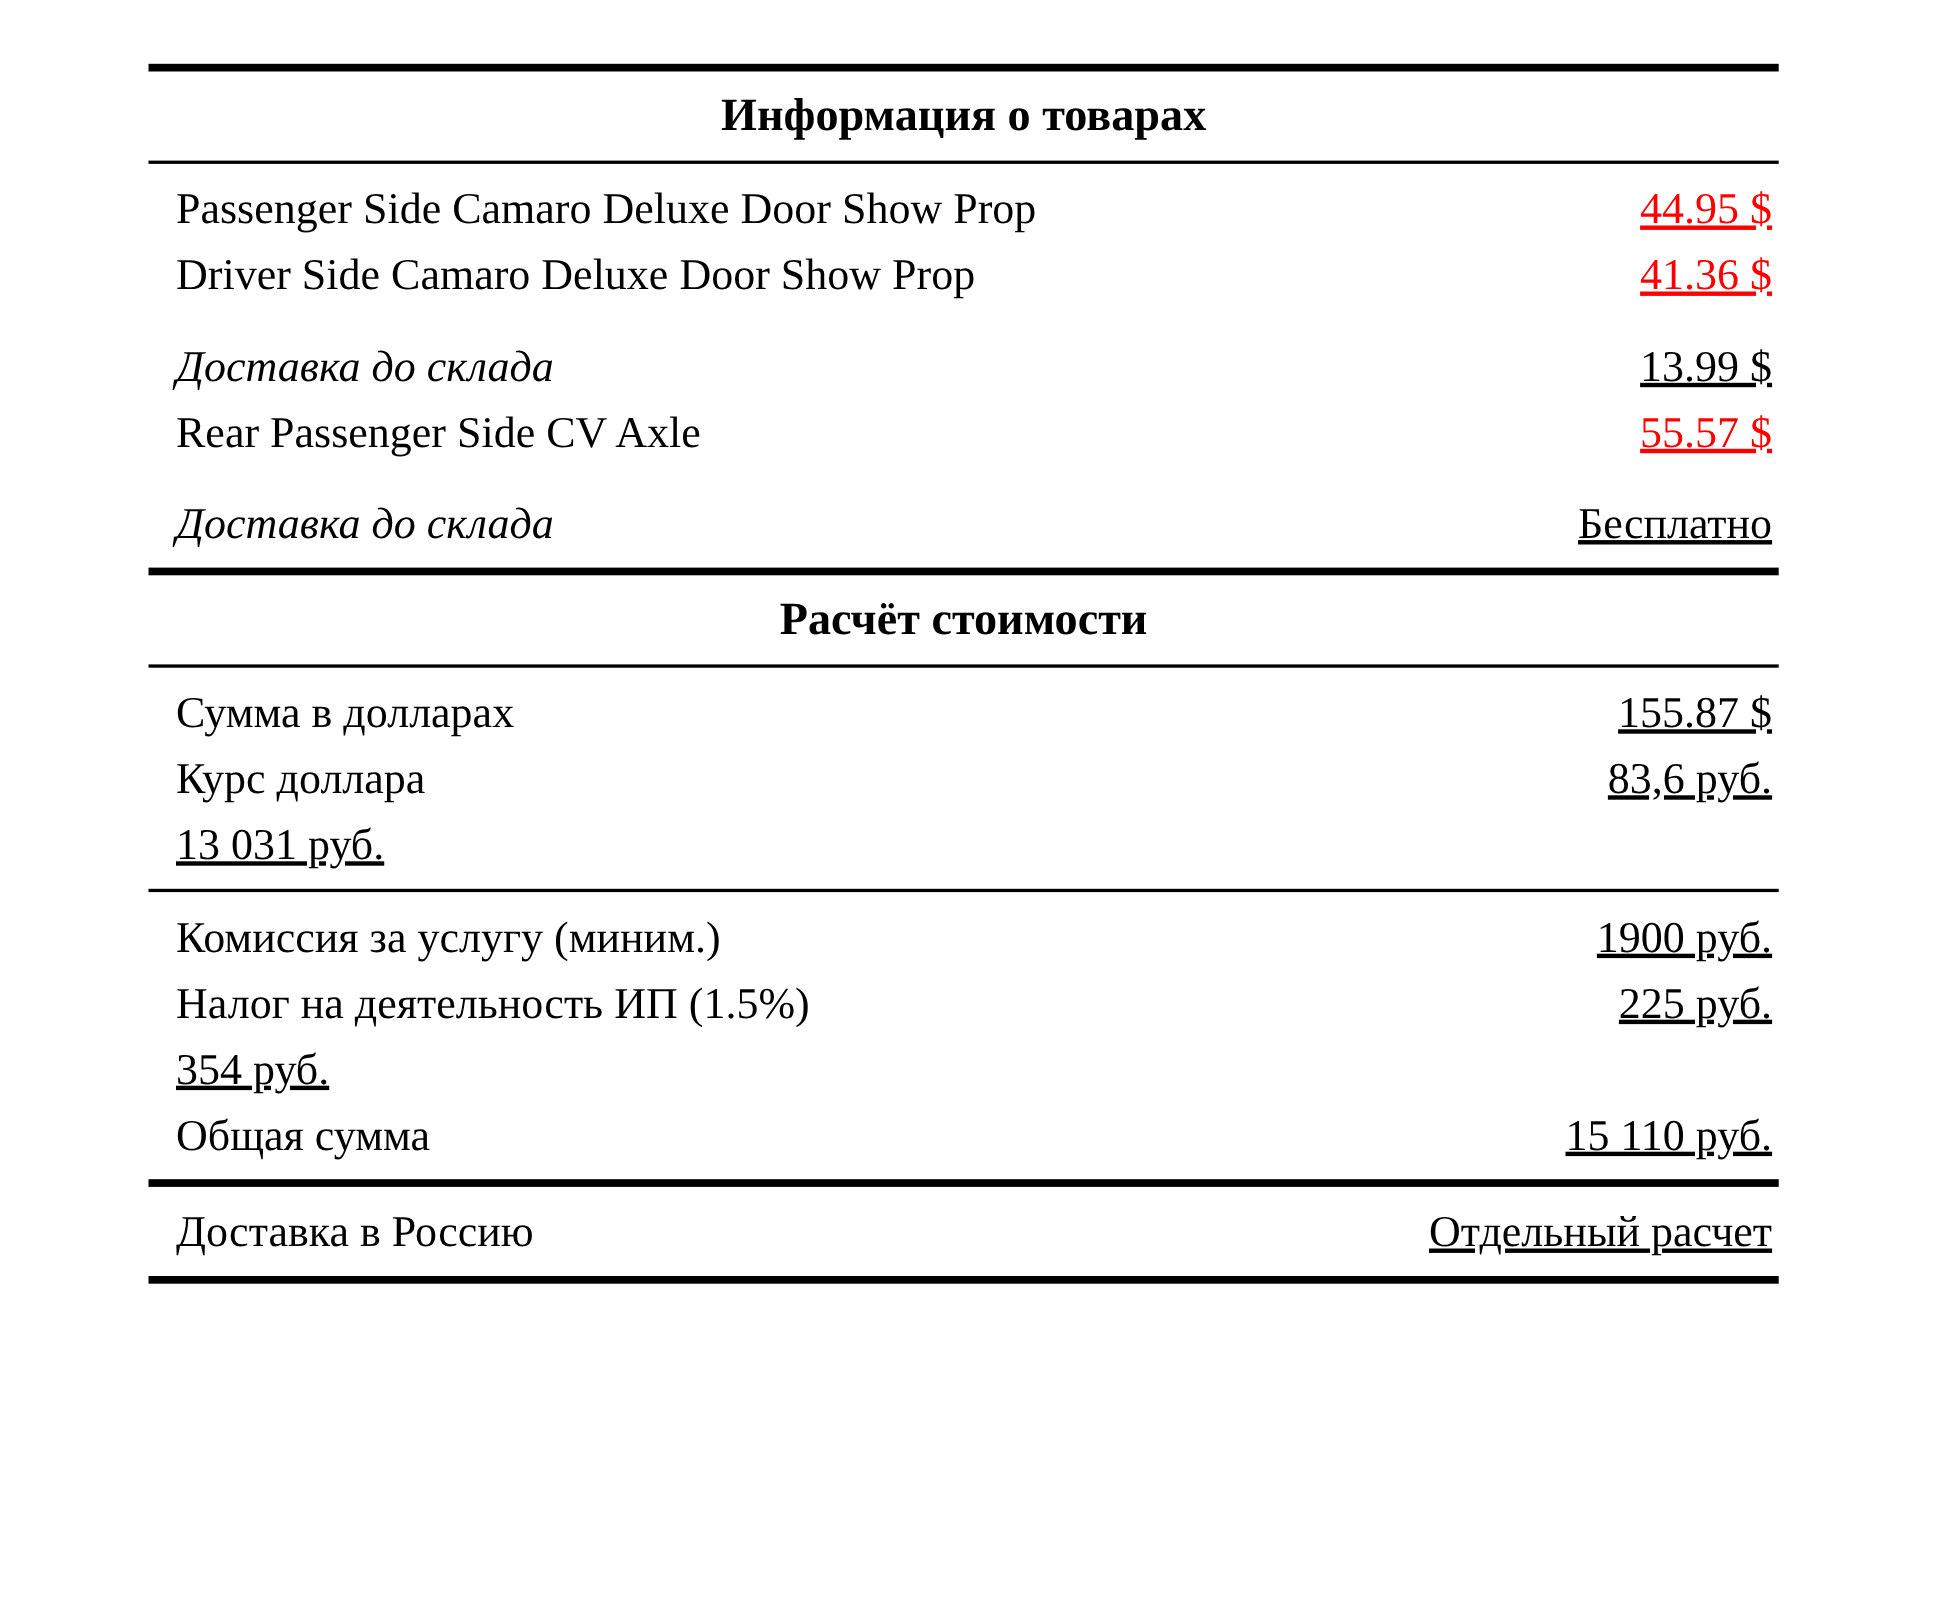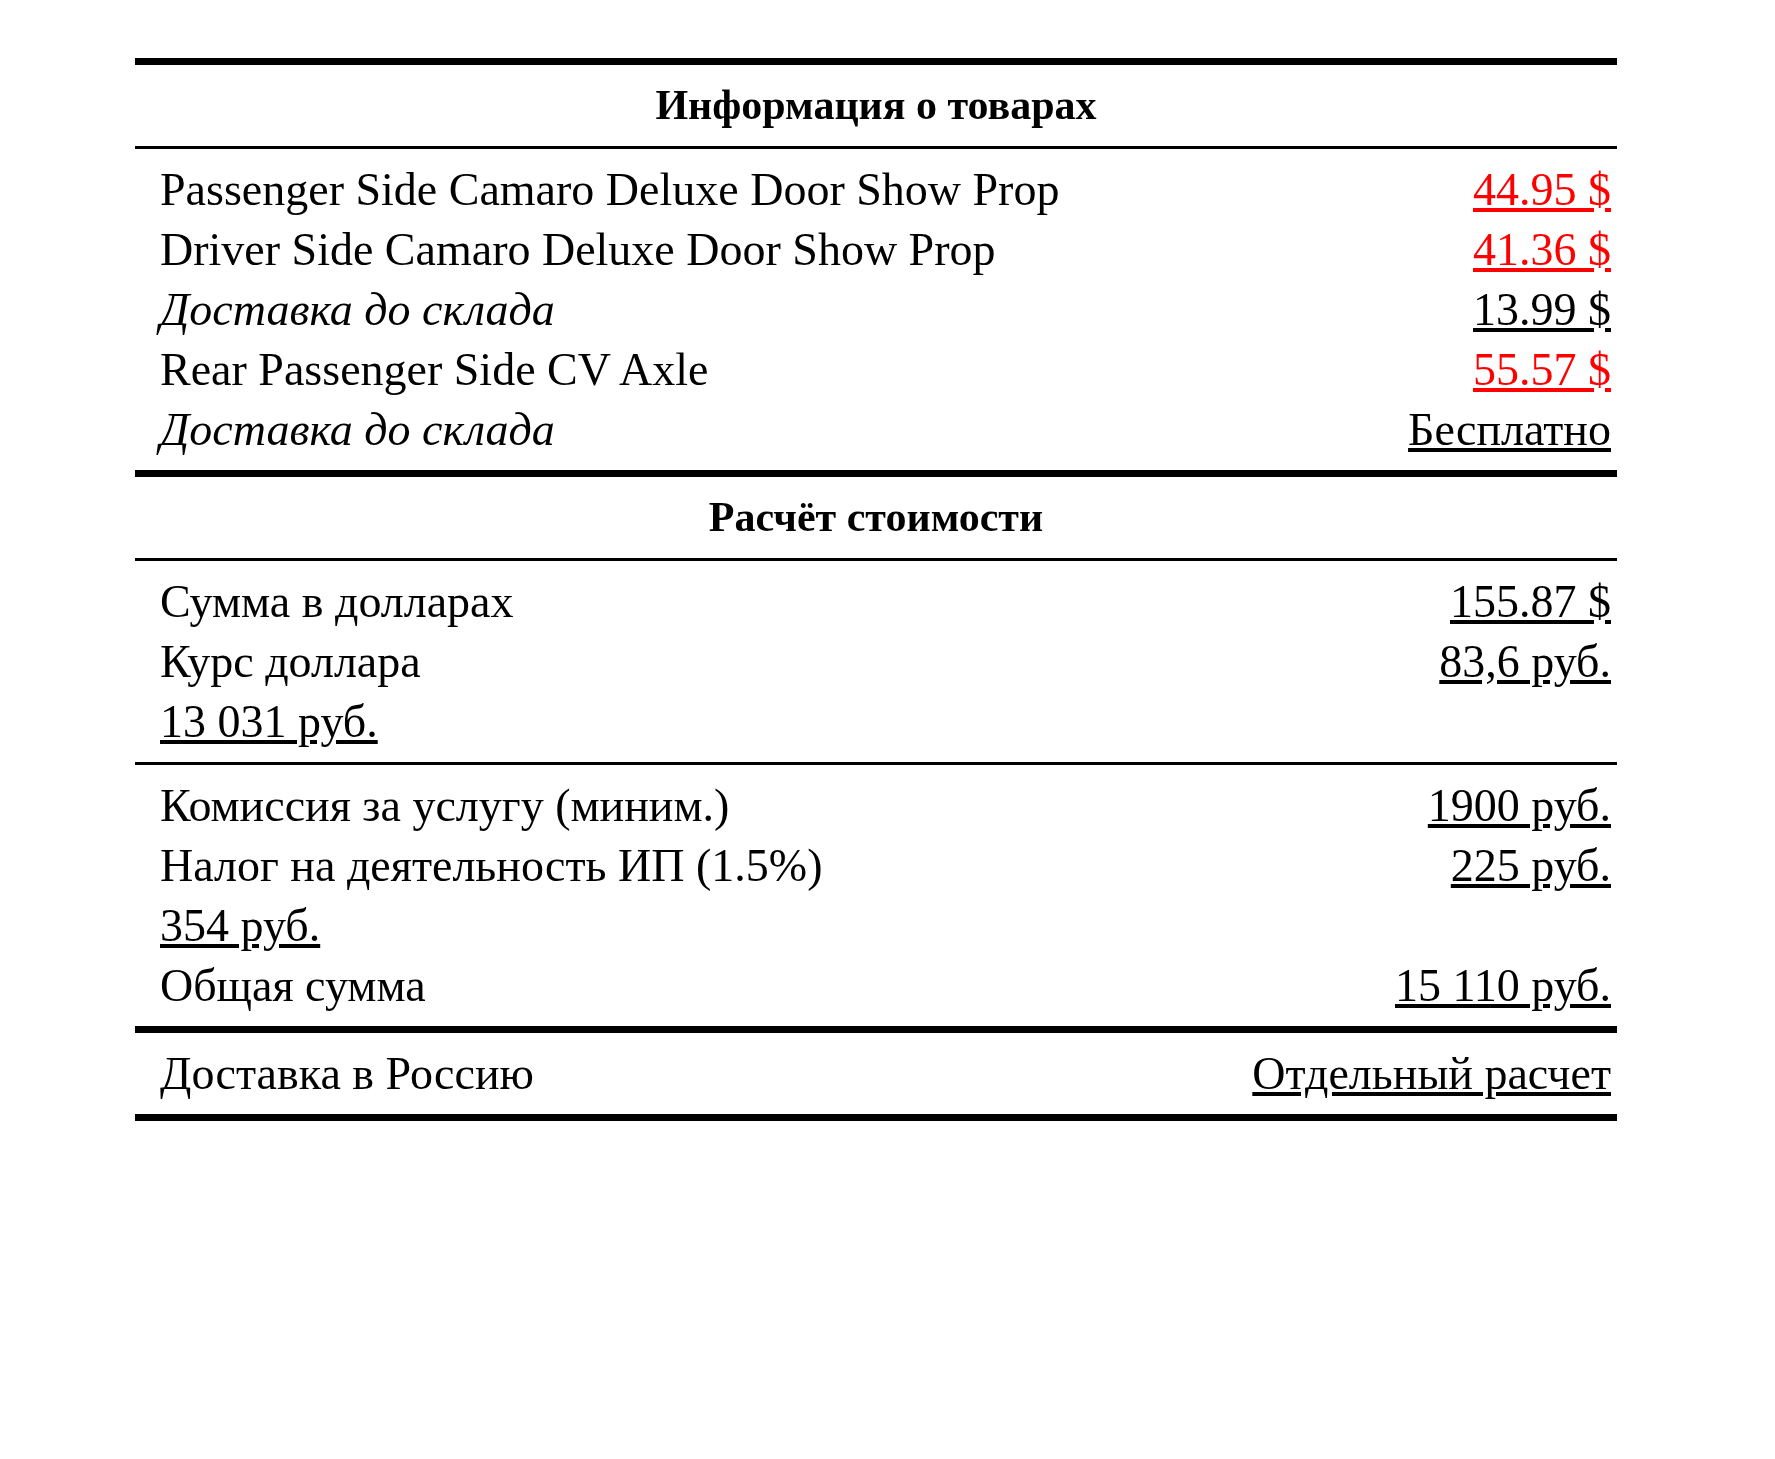--- a/index.html
+++ b/index.html
@@ -38,27 +38,27 @@
     font-size:42px;
     line-height:46px;
     padding:17px 0 18px 0;
   }
   .group{padding:11px 0 10px 0;}
   .row{
     display:flex;
     justify-content:space-between;
     align-items:flex-end;
     gap:40px;
-    font-size:46px;
+    font-size:40px;
     line-height:60px;
     padding:0 6px 0 25px;
   }
   .row .label{text-align:left;}
   .row .value{text-align:right;white-space:nowrap;text-decoration:underline;}
-  .label.italic{font-style:italic;}
+  .label.italic{font-style:italic;margin-top:23px;}
   .value.red{color:var(--price-red);}
   .value.bold{font-weight:bold;}
 </style>
 </head>
 <body>
 
 <main>
 
   <section class="order-table">
       <div class="rule thick"></div>

